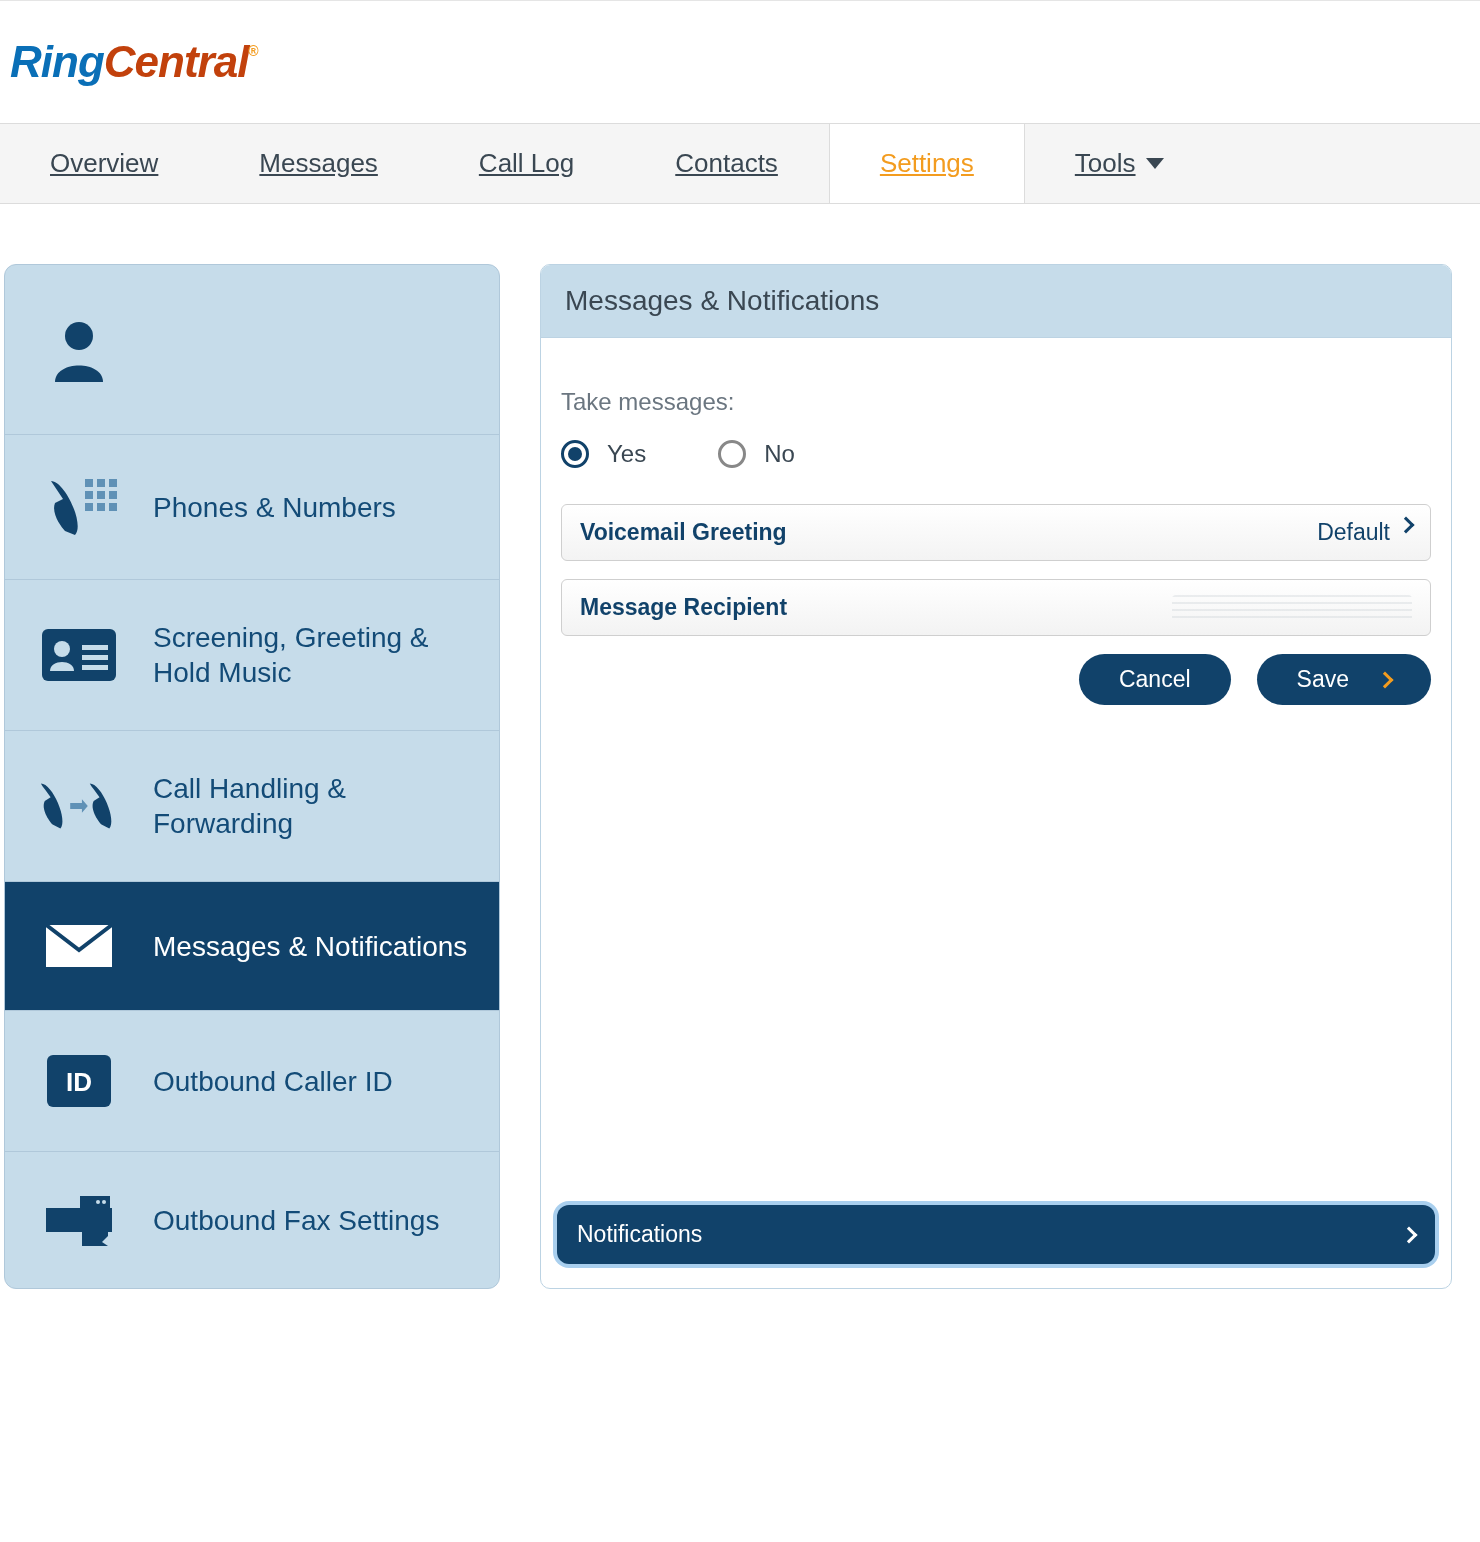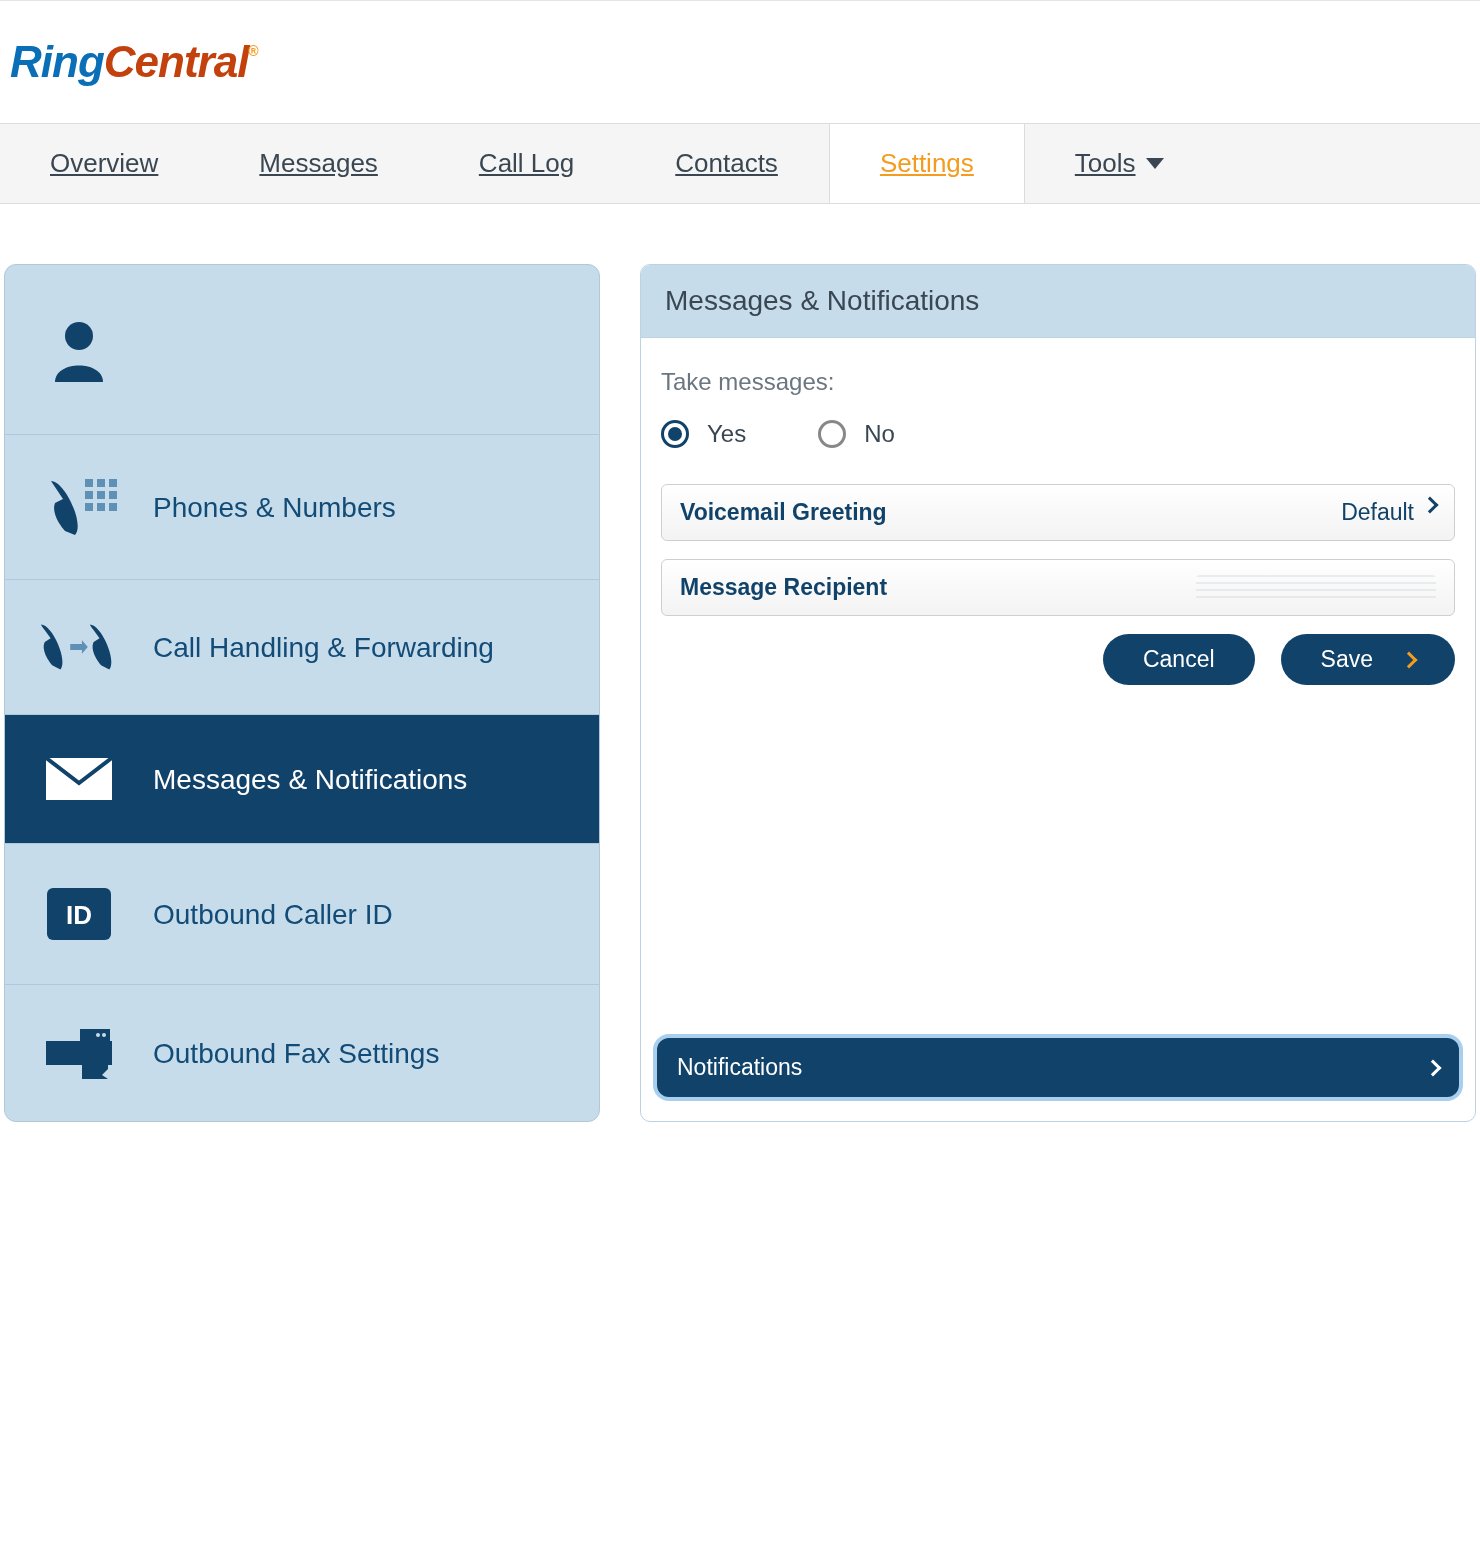--- a/index.html
+++ b/index.html
@@ -50,21 +50,21 @@
     border-left:9px solid transparent;
     border-right:9px solid transparent;
     border-top:11px solid #3a4752;
   }
   .content-wrap {
     display: flex;
     gap: 40px;
     padding: 60px 4px 40px 4px;
   }
   .sidebar {
-    width: 596px;
+    width: 496px;
     background: #c6dcea;
     border: 1px solid #b0c8da;
     border-radius: 12px;
     overflow: hidden;
   }
   .sidebar-item {
     display: flex;
     align-items: center;
     gap: 30px;
     padding: 40px 30px;
@@ -109,20 +109,21 @@
   .panel-header {
     background: #c6dcea;
     padding: 20px 24px;
     font-size: 28px;
     color: #3a4752;
     border-bottom: 1px solid #bcd3e3;
   }
   .panel-body {
     padding: 30px 20px 20px 20px;
     flex:1;
+    margin-top:20px;
   }
   .take-label { color:#6b7680; font-size:24px; margin-bottom:24px; }
   .radio-row { display:flex; gap:72px; align-items:center; margin-bottom:36px; }
   .radio-opt { display:flex; align-items:center; gap:18px; cursor:pointer; }
   .radio-circle {
     width:28px; height:28px; border:3px solid #11426a; border-radius:50%;
     display:flex; align-items:center; justify-content:center; background:#fff;
   }
   .radio-circle.unchecked { border-color:#888; }
   .radio-dot { width:14px; height:14px; background:#11426a; border-radius:50%; }
@@ -227,20 +228,33 @@
               <rect x="68" y="16" width="8" height="8"></rect>
               <rect x="44" y="28" width="8" height="8"></rect>
               <rect x="56" y="28" width="8" height="8"></rect>
               <rect x="68" y="28" width="8" height="8"></rect>
             </g>
         </svg>
       </span>
       <span class="label">Phones &amp; Numbers</span>
     </div>
 
+    <div class="sidebar-item">
+      <span class="icon-wrap">
+        <svg width="78" height="56" viewBox="0 0 78 56">
+            <rect x="2" y="2" width="74" height="52" rx="6" fill="#11426a"></rect>
+            <circle cx="22" cy="22" r="8" fill="#c6dcea"></circle>
+            <path d="M10 44 C10 32 34 32 34 44 Z" fill="#c6dcea"></path>
+            <rect x="42" y="18" width="26" height="5" fill="#c6dcea"></rect>
+            <rect x="42" y="28" width="26" height="5" fill="#c6dcea"></rect>
+            <rect x="42" y="38" width="26" height="5" fill="#c6dcea"></rect>
+          </svg>
+      </span>
+      <span class="label">Screening, Greeting &amp; Hold Music</span>
+    </div>
 
     <div class="sidebar-item">
       <span class="icon-wrap">
         <svg width="90" height="54" viewBox="0 0 90 54">
           <path d="M6 4 C18 4 34 42 26 50 L18 46 C14 42 6 30 10 22 L16 18 C12 12 8 8 6 4 Z" fill="#11426a"></path>
           <path d="M56 4 C68 4 84 42 76 50 L68 46 C64 42 56 30 60 22 L66 18 C62 12 58 8 56 4 Z" fill="#11426a"></path>
           <path d="M36 24 L48 24 L48 20 L54 27 L48 34 L48 30 L36 30 Z" fill="#5f91b6"></path>
         </svg>
       </span>
       <span class="label">Call Handling &amp; Forwarding</span>

